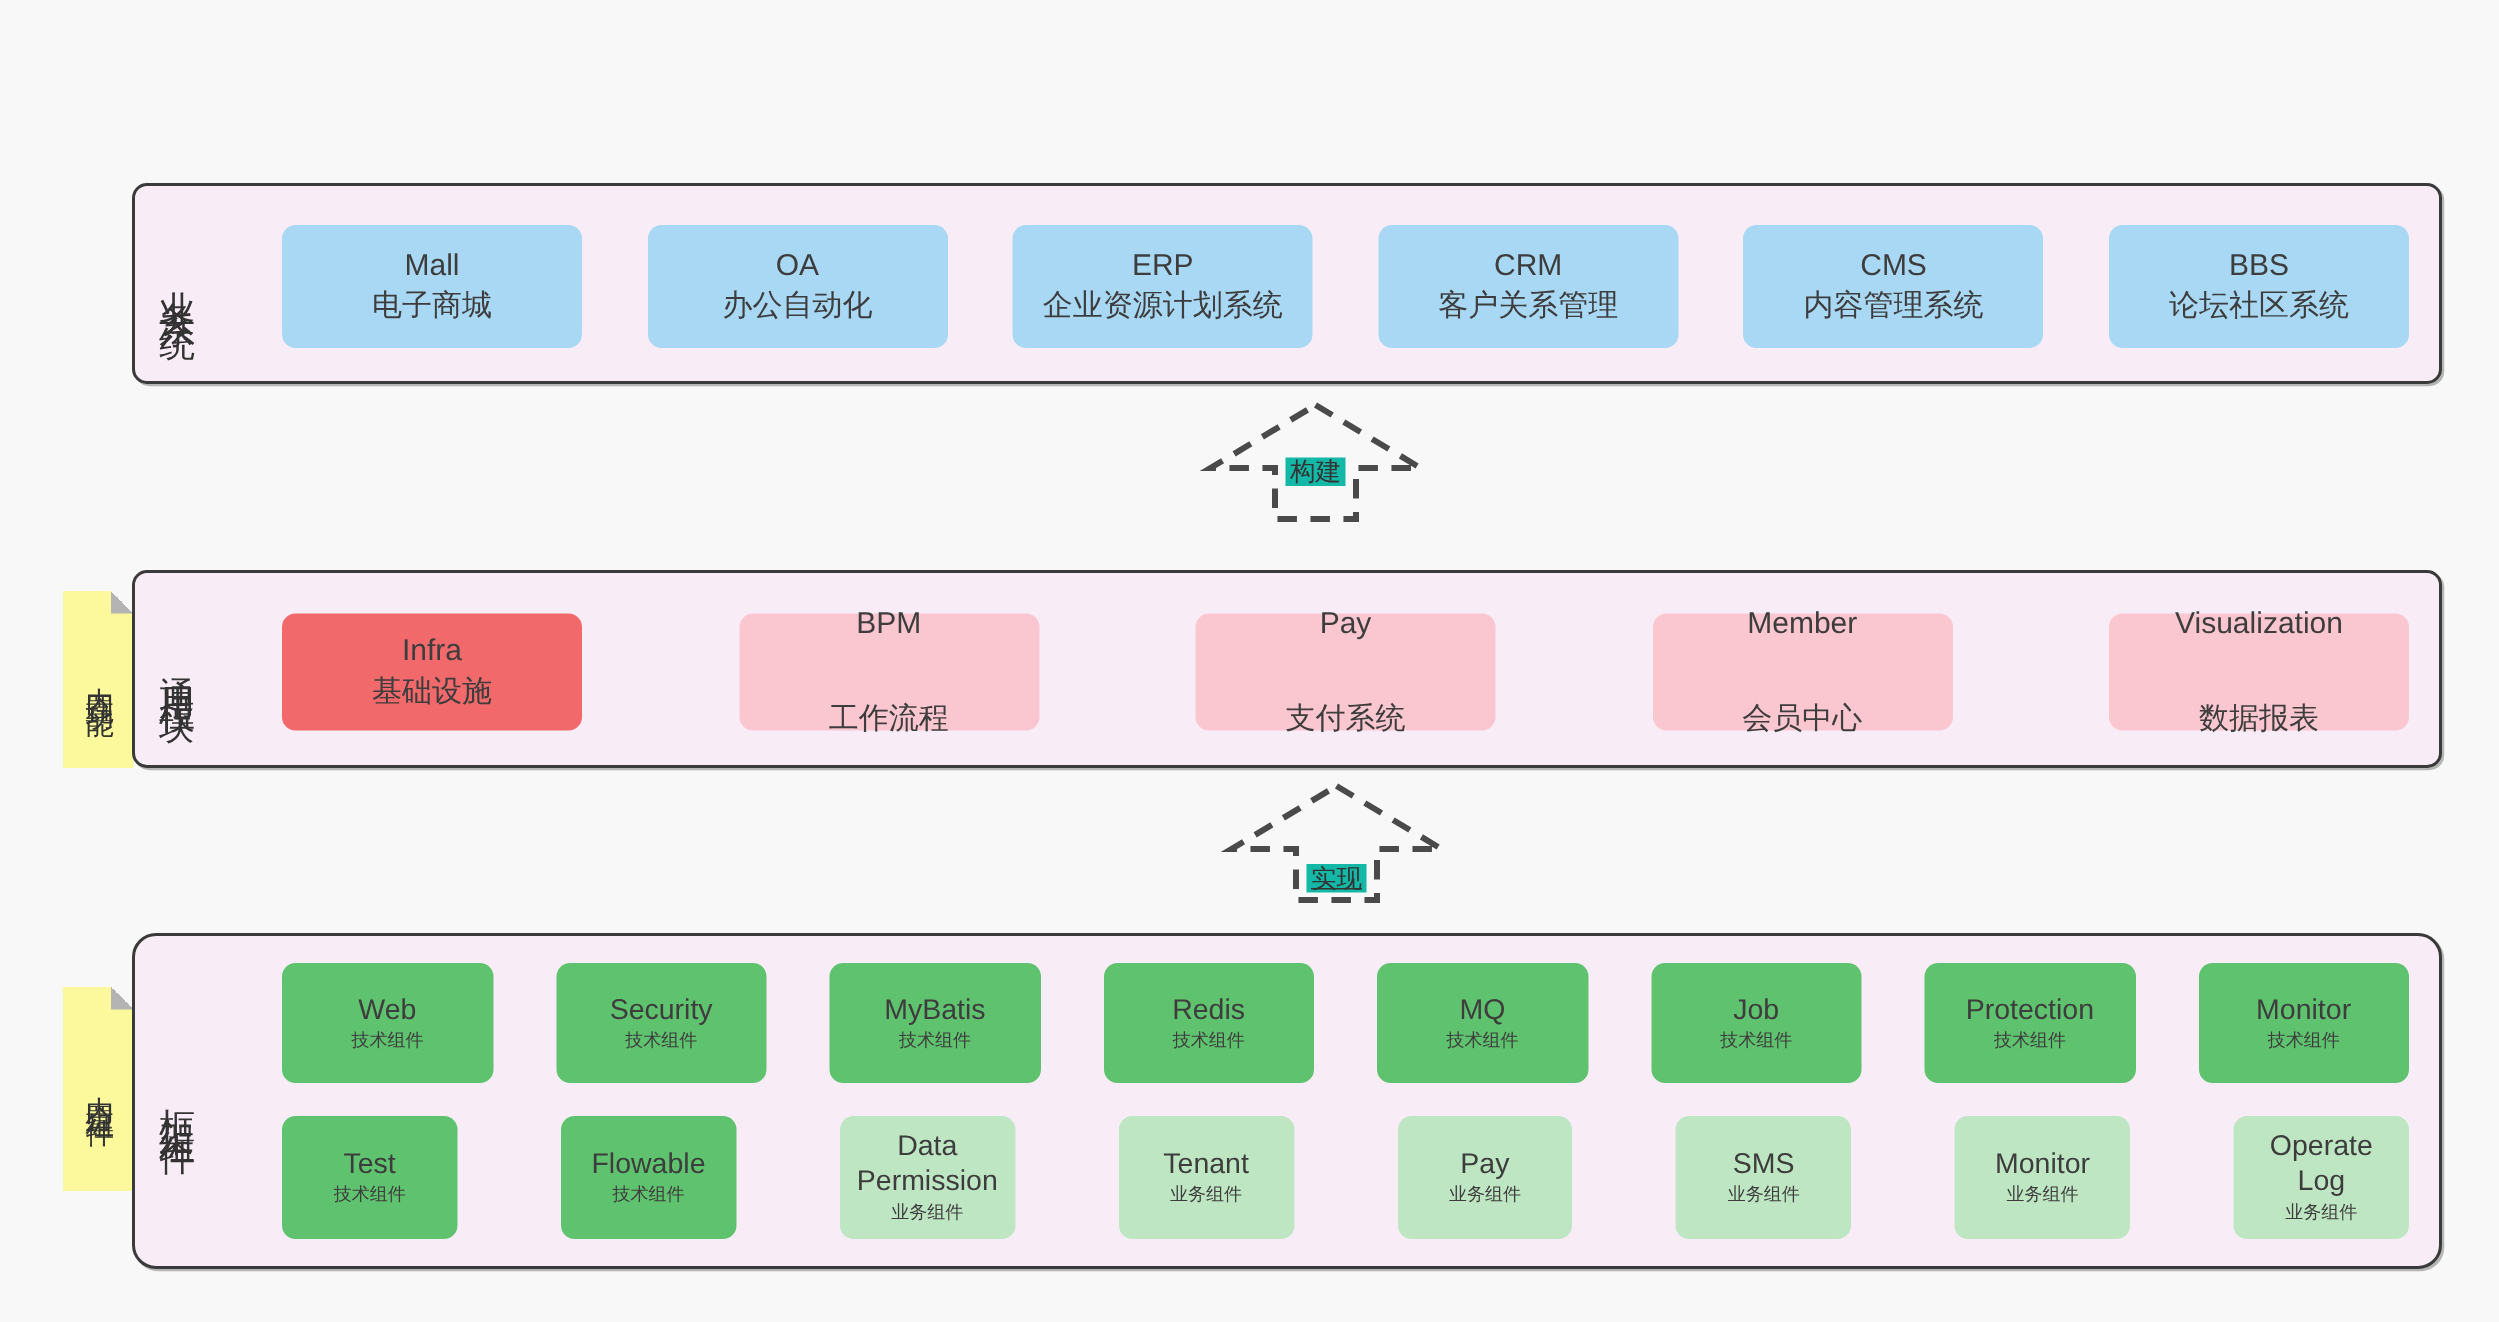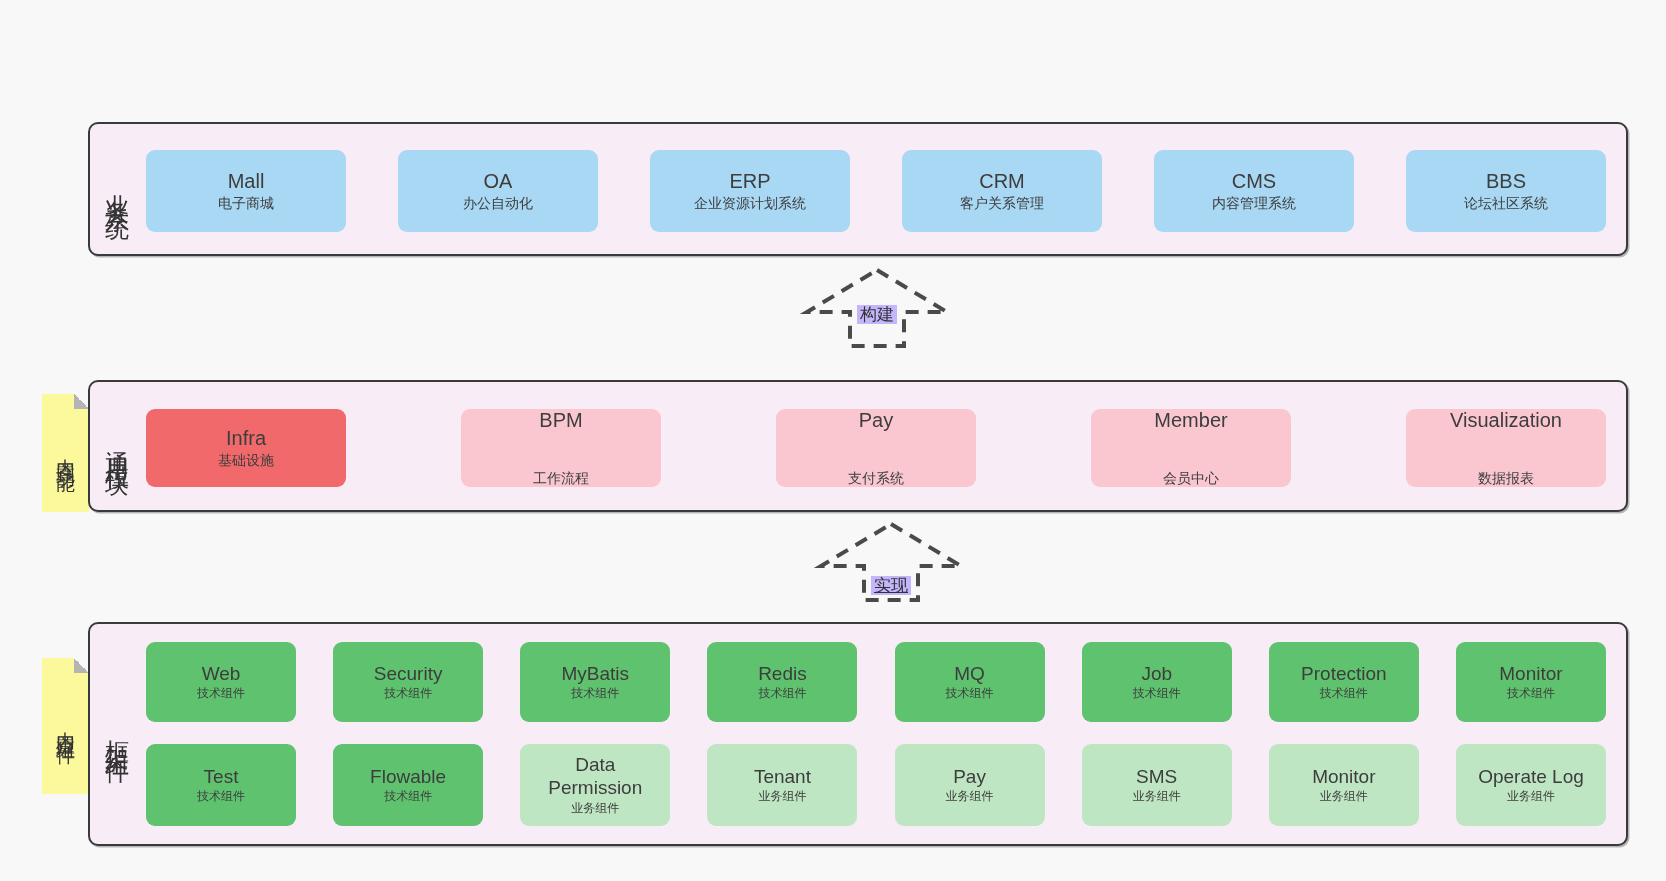--- a/index.html
+++ b/index.html
@@ -5,38 +5,38 @@
   html,body { margin:0; padding:0; background:#f8f8f8;
     font-family:"Liberation Sans","DejaVu Sans",sans-serif; color:#3d3d3d; }
   .page { position:relative; width:1666px; height:881px; background:#f8f8f8; overflow:hidden; }
 
   
   .panel { position:absolute; left:88px; width:1540px; box-sizing:border-box;
     background:#f8edf6; border:2px solid #3a3a3a; border-radius:10px;
     box-shadow:1.5px 1.5px 0 rgba(58,58,58,0.35); }
   #layer-business   { top:122px; height:134px; }
   #layer-modules    { top:380px; height:132px; }
-  #layer-components { top:622px; height:224px; }
+  #layer-components { top:622px; height:224px;border-radius:16px; }
 
   .side-label { position:absolute; left:13px; top:50%; transform:translateY(-50%);
     writing-mode:vertical-rl; text-orientation:upright; font-size:24px; line-height:28px;
     letter-spacing:7px; color:#333; white-space:nowrap; }
 
   .row { position:absolute; left:56px; right:20px; display:flex; justify-content:space-between; }
   #layer-business .row   { top:26px;  height:82px; }
   #layer-modules .row    { top:27px;  height:78px; }
   #layer-components .row-1 { top:18px;  height:80px; }
   #layer-components .row-2 { top:120px; height:82px;gap:27px; }
 
   .box { border-radius:9px; display:flex; flex-direction:column; align-items:center;
-    justify-content:center; text-align:center; box-sizing:border-box; padding:4px 8px; }
+    justify-content:center; text-align:center; box-sizing:border-box; padding:4px 8px;margin-left:42px; }
   .w200 { width:200px; }
   .w150 { width:150px; }
   .box .en { font-size:20px; line-height:1.25; }
-  .box .zh { font-size:14px; line-height:1.4; }
+  .box .zh { font-size:20px; line-height:1.4; }
   #layer-components .box .en { font-size:19px; line-height:1.2; }
   #layer-components .box .zh { font-size:12px; line-height:1.35; }
   .blue  { background:#a9d8f4; }
   .red   { background:#f1696b; }
   .pink  { background:#fac7d1;gap:36px; }
   .green { background:#5fc26e; }
   .green-light { background:#bfe6c3; }
 
   
   .note { position:absolute; left:42px; width:47px; background:#fbf99c; }
@@ -51,21 +51,21 @@
   
   .arrow-svg { position:absolute; width:160px; height:84px; }
   #arrow-build     { left:797px; top:266px; }
   #arrow-implement { left:811px; top:520px; }
   .arrow-svg polygon { fill:none; stroke:#4a4a4a; stroke-width:4;
     stroke-dasharray:13 9; stroke-linejoin:miter; }
   .arrow-label { position:absolute; width:160px; text-align:center;
     font-size:17px; color:#333; }
   #arrow-build-label     { left:797px; top:303px; }
   #arrow-implement-label { left:811px; top:574px;text-decoration:underline; }
-  .arrow-label span { background:#c4b5fd; padding:0 3px; }
+  .arrow-label span { background:#14b8a6; padding:0 3px; }
 </style>
 </head>
 <body>
 
 <div class="page">
 
   <section class="panel" id="layer-business">
     <div class="side-label">业务系统</div>
     <div class="row">
       <div class="box blue w200">

